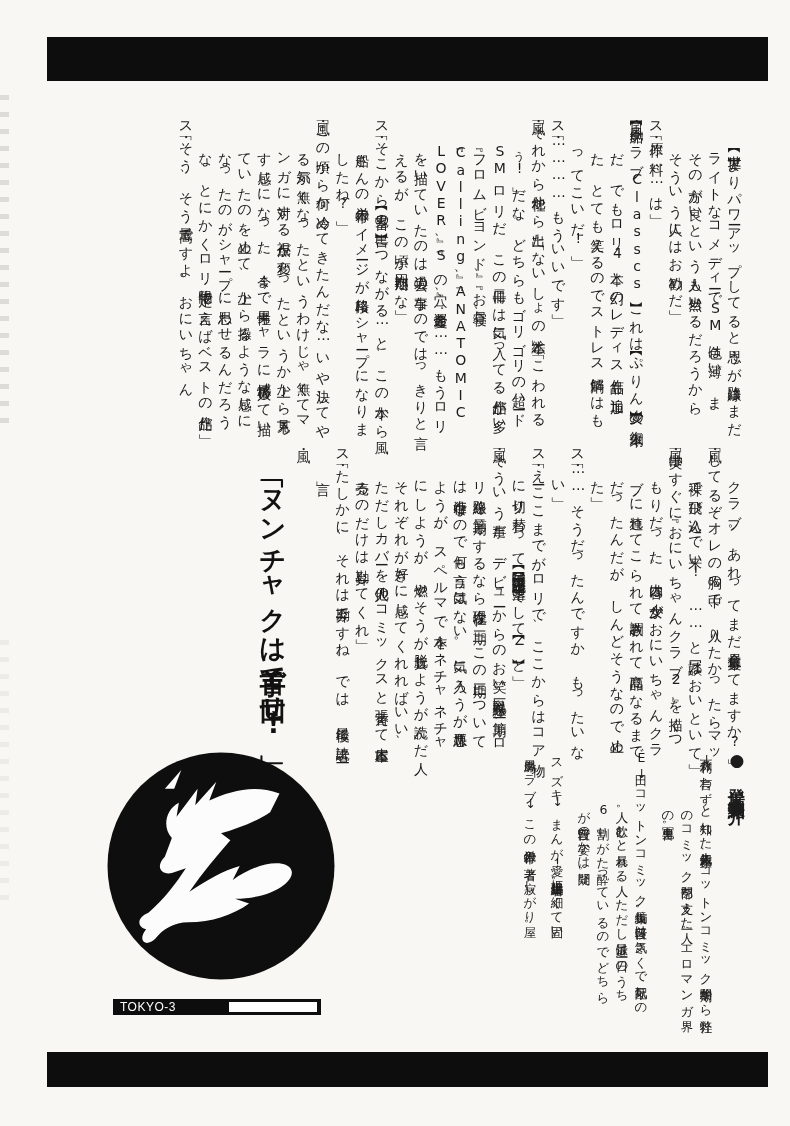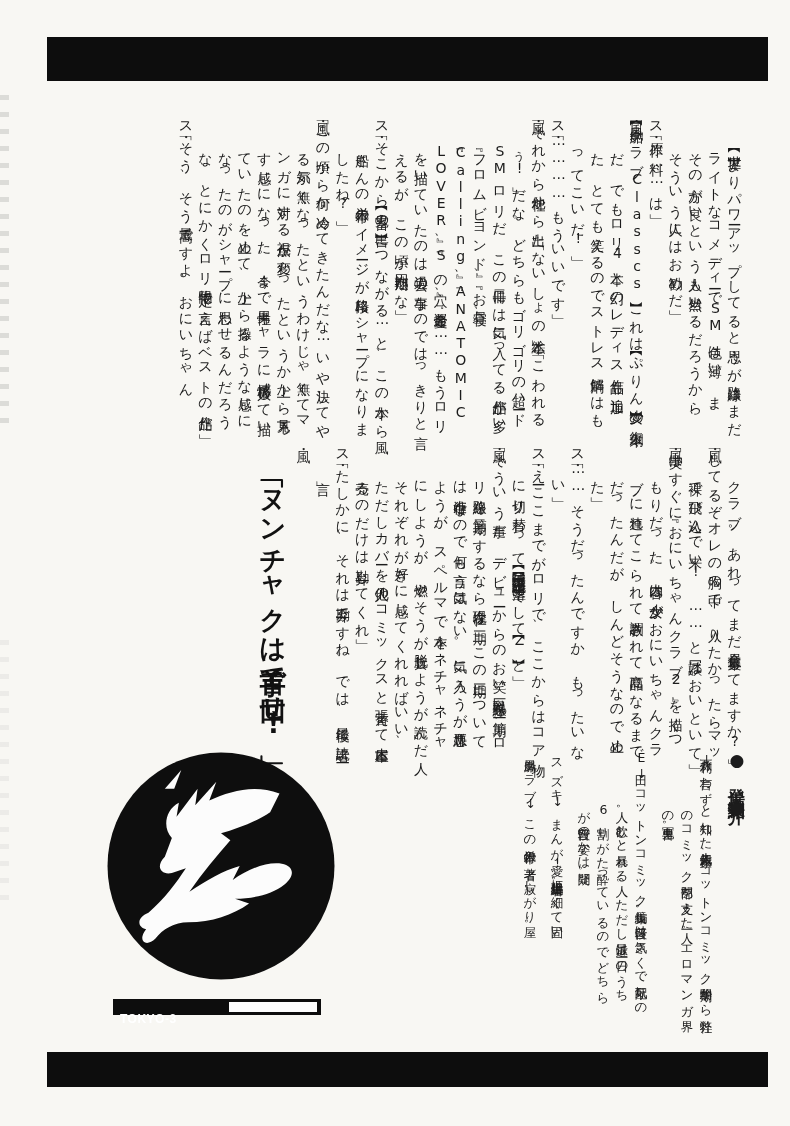--- a/index.html
+++ b/index.html
@@ -52,21 +52,21 @@
   .logo svg { width:100%; height:100%; display:block; }
 
   
   .tokyo-bar {
     position:absolute; left:113px; top:999px; width:208px; height:16px;
     background:#0d0d0d;
   }
   .tokyo-label {
     position:absolute; left:7px; top:0;
     color:#fff; font-family:"Liberation Sans", sans-serif;
-    font-weight:bold; font-size:12px; line-height:16px; letter-spacing:0.5px;margin-top:12px;
+    font-weight:normal; font-size:12px; line-height:16px; letter-spacing:0.5px;
   }
   .tokyo-inset {
     position:absolute; right:4px; top:3px; width:88px; height:10px;
     background:#fdfdfd;
   }
 
   
   .edge-marks {
     position:absolute; left:0; width:9px;
     background:repeating-linear-gradient(to bottom, rgba(70,70,70,.5) 0 5px, transparent 5px 17px);

